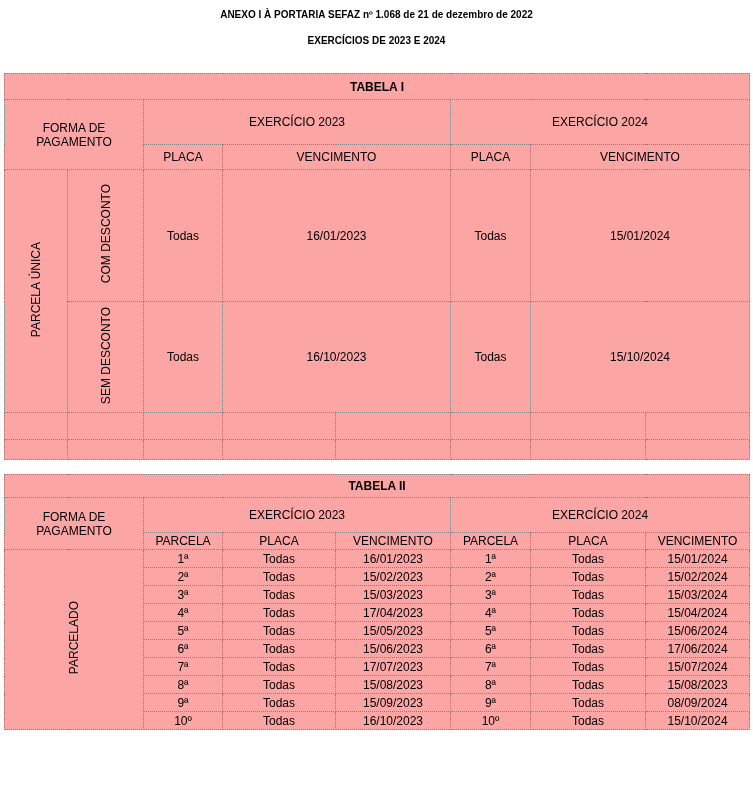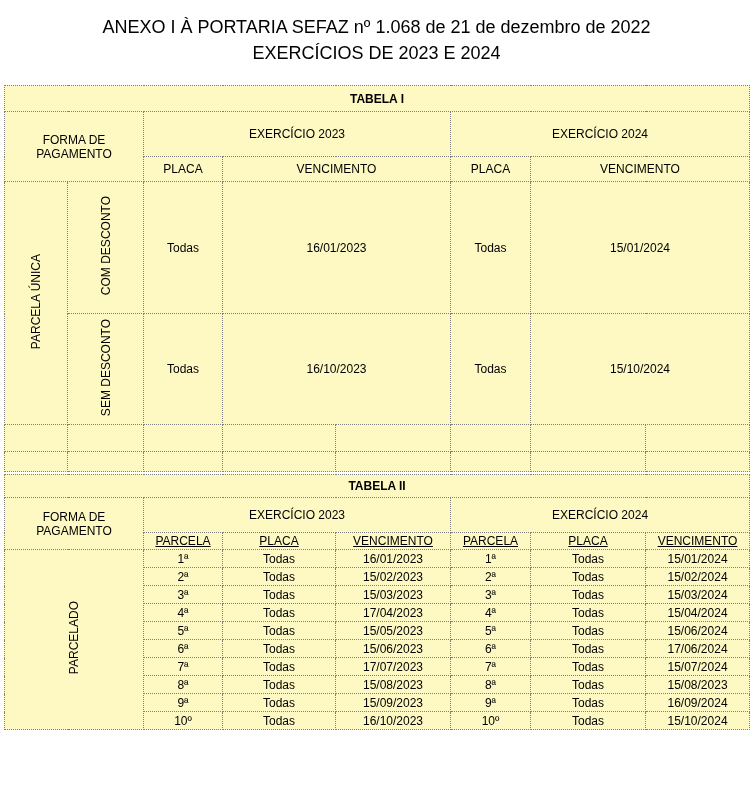--- a/index.html
+++ b/index.html
@@ -3,64 +3,64 @@
 <meta charset="utf-8">
 <style>
   html, body {
     margin: 0; padding: 0;
     width: 753px; height: 800px;
     background: #ffffff;
     font-family: "Liberation Sans", sans-serif;
     color: #000000;
   }
   .doc-title {
-    padding-top: 14px;
+    padding-top: 2px;
     text-align: center;
-    font-weight: normal;
-    font-size: 18px;
+    font-weight: bold;
+    font-size: 10px;
     line-height: 26px;
   }
   table.grid {
     border-collapse: collapse;
     table-layout: fixed;
     margin-left: 4px;
     width: 745px;
-    background: #fef9c3;
+    background: #fca5a5;
   }
   table.grid td {
     border: 1px dotted #808080;
     font-size: 12px;
     text-align: center;
     vertical-align: middle;
     padding: 0;
     overflow: hidden;
     white-space: nowrap;
   }
   .t1 { margin-top: 19px; }
-  .t2 { margin-top: 2px; }
+  .t2 { margin-top: 14px; }
   td.title-cell { font-weight: bold; font-size: 14px; }
   td.exercicio  { font-weight: normal; font-size: 12px; }
   td.right { text-align: right; padding-right: 3px; }
   td.vcell > span.vtext {
     display: inline-block;
     writing-mode: vertical-rl;
     transform: rotate(180deg);
     white-space: nowrap;
     font-size: 12px;
   }
   tr.h26  { height: 26px; }
   tr.h45  { height: 45px; }
   tr.h25  { height: 25px; }
   tr.h132 { height: 132px; }
   tr.h111 { height: 111px; }
   tr.h27  { height: 27px; }
   tr.h20  { height: 20px; }
   tr.h23  { height: 23px; }
   tr.h35  { height: 35px; }
-  tr.h17  { height: 17px; text-decoration: underline; }
+  tr.h17  { height: 17px; }
   tr.h18  { height: 18px; }
 </style>
 </head>
 <body>
 
 <div class="doc-title">
   <div>ANEXO I À PORTARIA SEFAZ nº 1.068 de 21 de dezembro de 2022</div>
   <div>EXERCÍCIOS DE 2023 E 2024</div>
 </div>
 
@@ -228,21 +228,21 @@
     <td>8ª</td>
     <td>Todas</td>
     <td class="right">15/08/2023</td>
   </tr>
   <tr class="h18">
     <td>9ª</td>
     <td>Todas</td>
     <td class="right">15/09/2023</td>
     <td>9ª</td>
     <td>Todas</td>
-    <td class="right">16/09/2024</td>
+    <td class="right">08/09/2024</td>
   </tr>
   <tr class="h18">
     <td>10º</td>
     <td>Todas</td>
     <td class="right">16/10/2023</td>
     <td>10º</td>
     <td>Todas</td>
     <td class="right">15/10/2024</td>
   </tr>
 </tbody>

